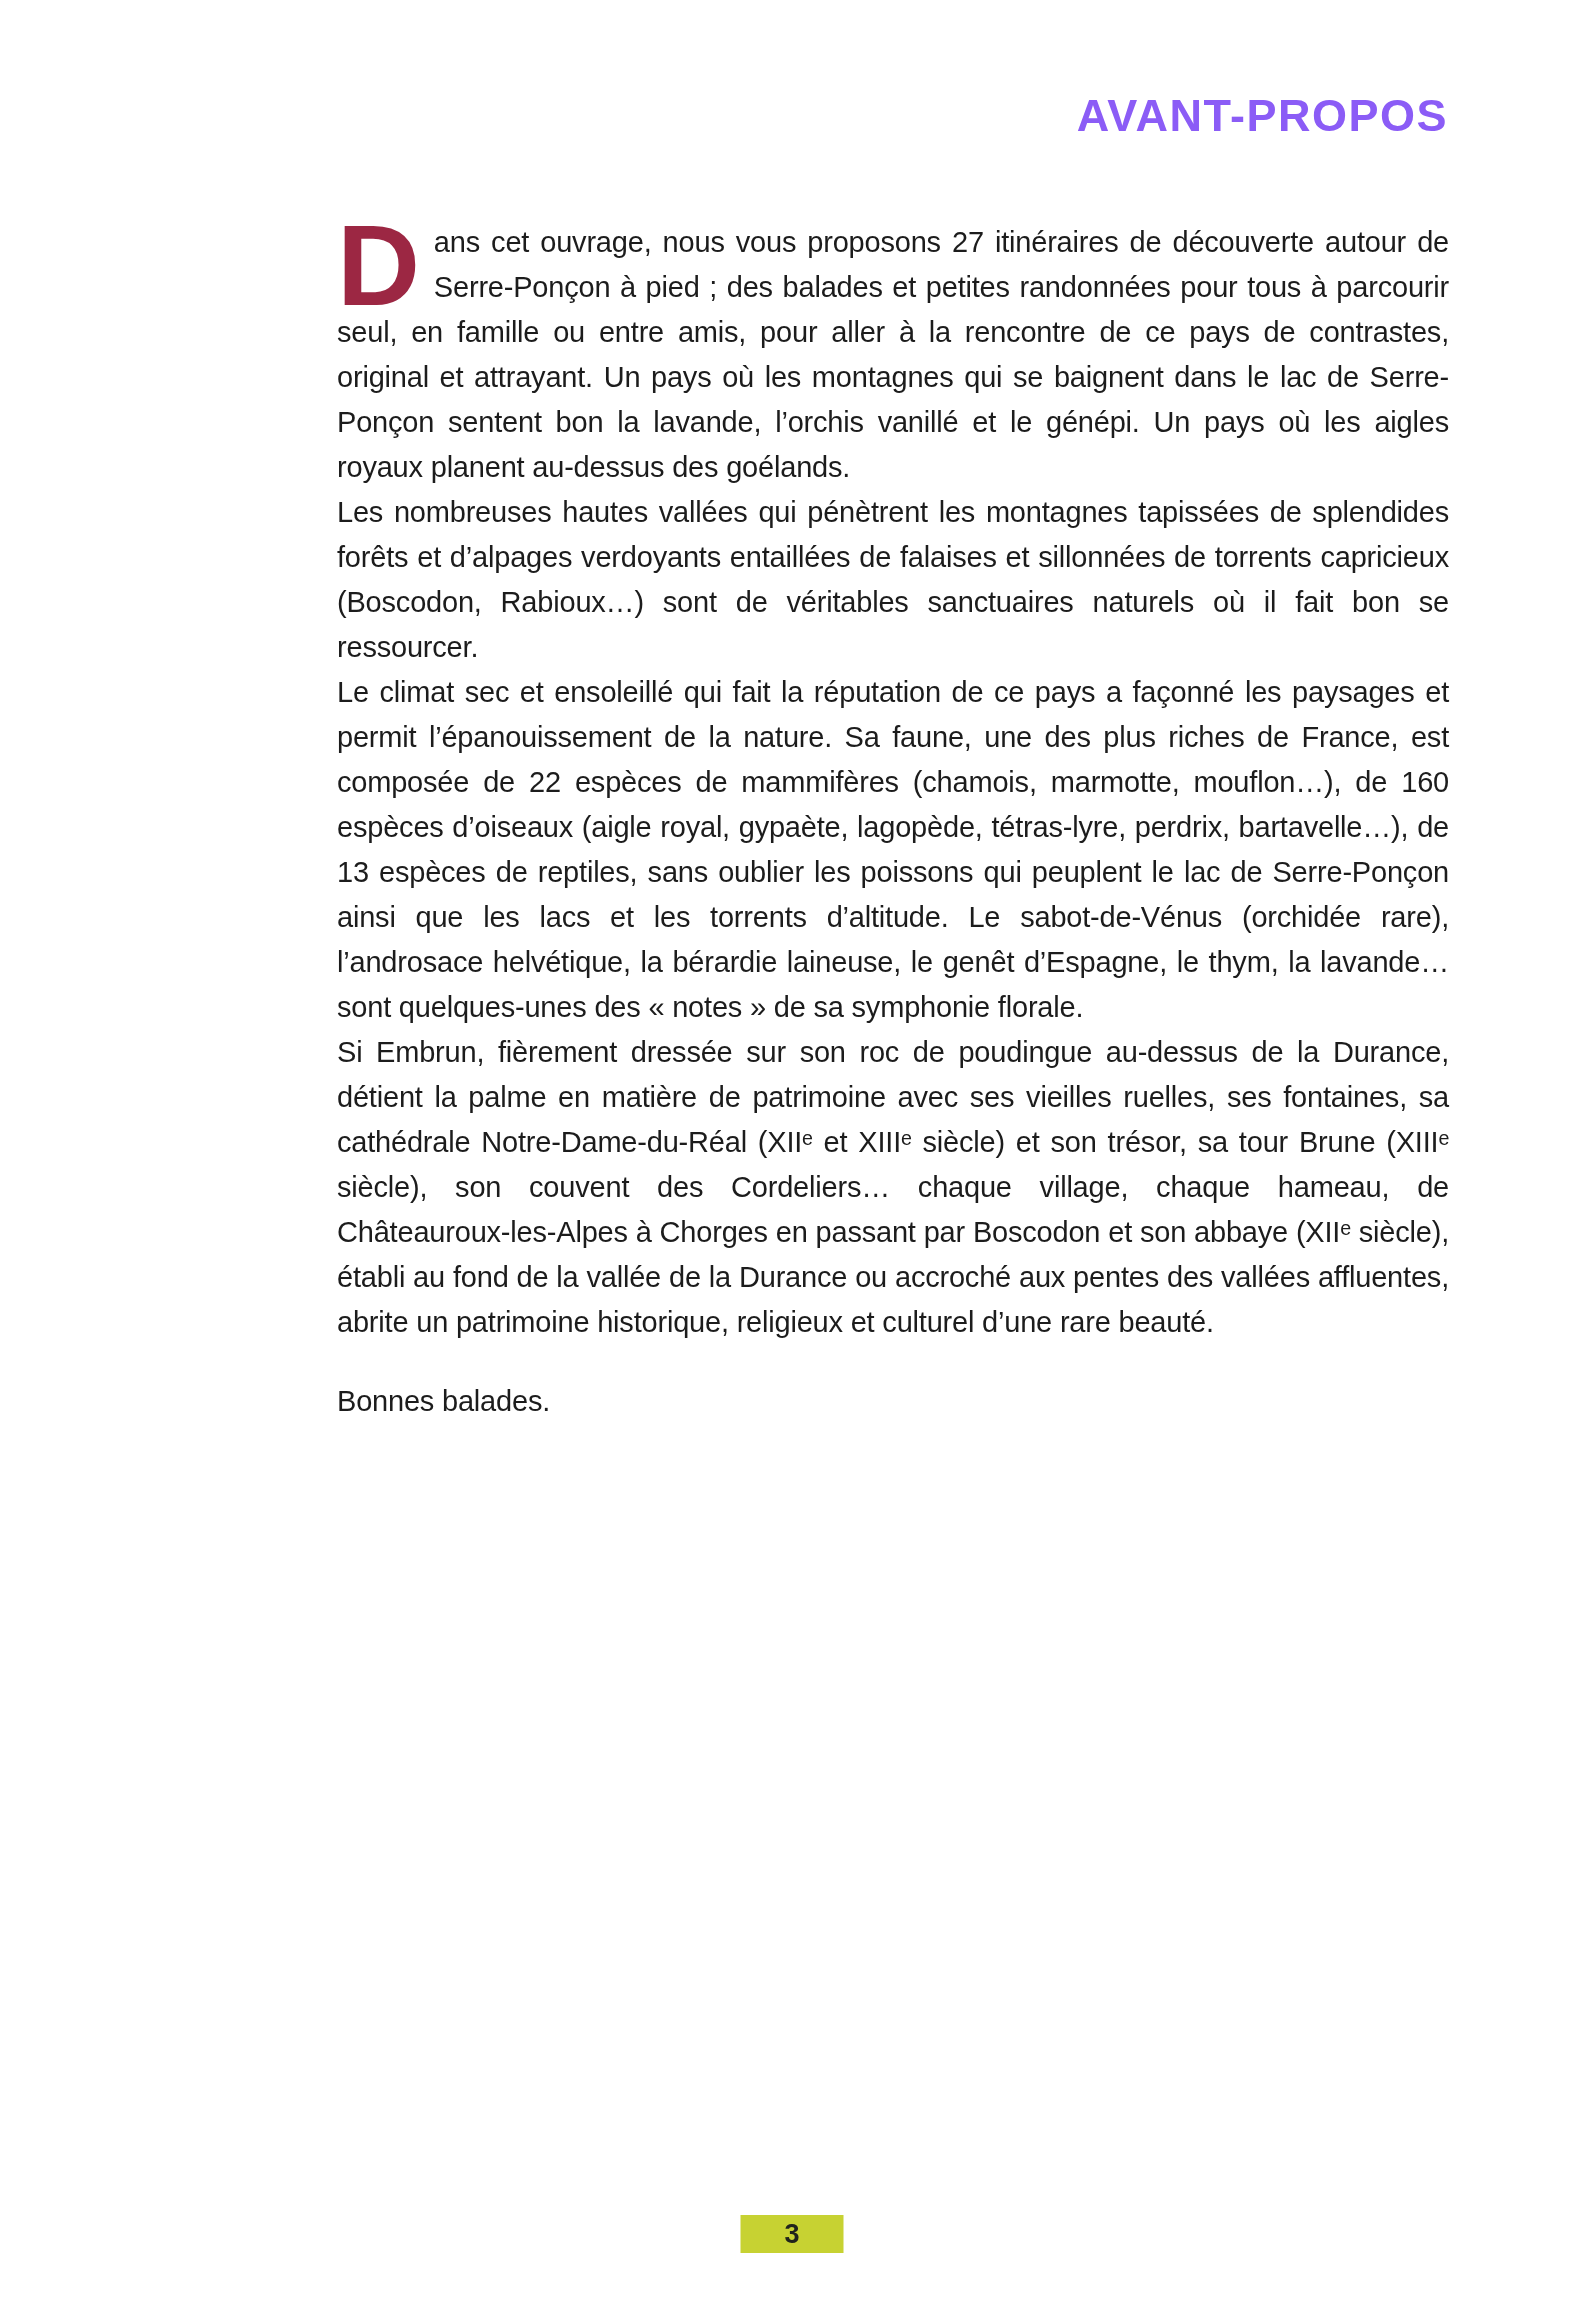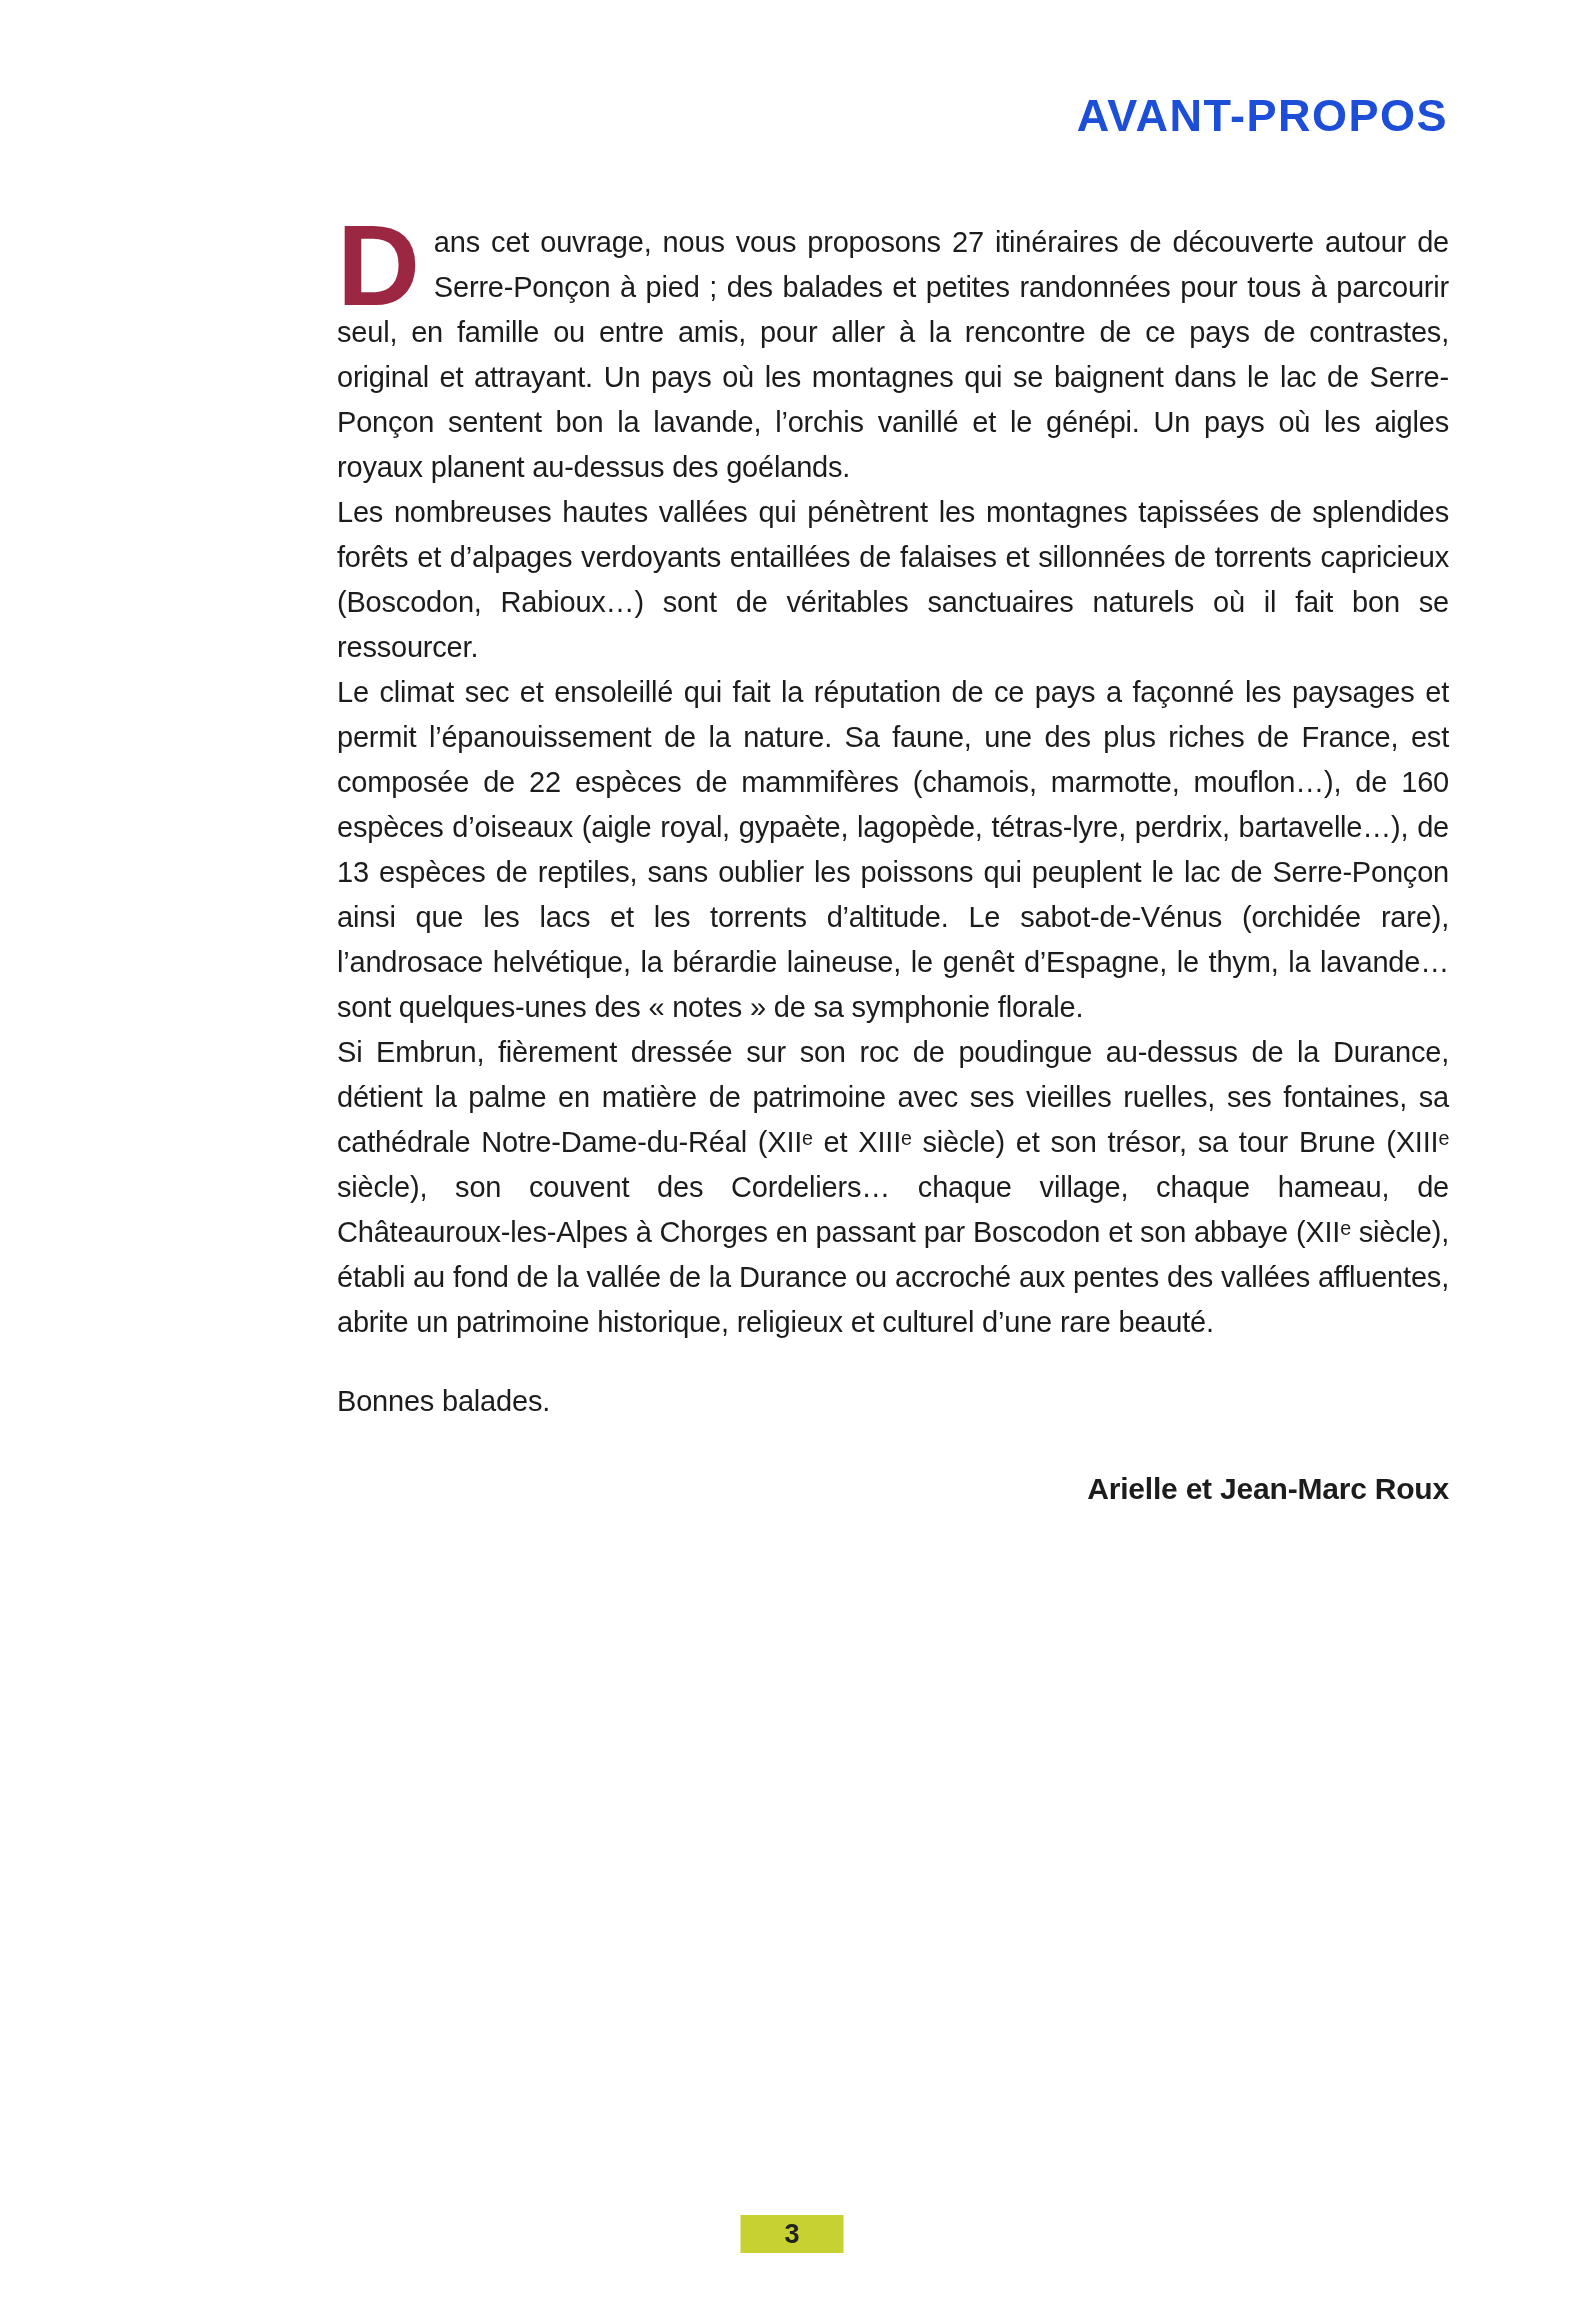--- a/index.html
+++ b/index.html
@@ -15,21 +15,21 @@
     font-family: "Liberation Sans", sans-serif;
     color: #1c1c1c;
     overflow: hidden;
   }
   .header {
     margin: 91px 136px 0 0;
     text-align: right;
   }
   .page-title {
     display: inline-block;
-    color: #1d4ed8;
+    color: #8b5cf6;
     font-size: 45px;
     font-weight: 700;
     letter-spacing: 1.5px;
     line-height: 1.1;
   }
   .content {
     position: absolute;
     left: 337px;
     top: 220px;
     width: 1112px;
@@ -89,21 +89,20 @@
   <div class="header">
     <span class="page-title">AVANT-PROPOS</span>
   </div>
 
   <div class="content">
     <p><span class="drop-cap">D</span><span>ans cet ouvrage, nous vous proposons 27 itinéraires de découverte autour de Serre-Ponçon à pied ; des balades et petites randonnées pour tous à parcourir seul, en famille ou entre amis, pour aller à la rencontre de ce pays de contrastes, original et attrayant. Un pays où les montagnes qui se baignent dans le lac de Serre-Ponçon sentent bon la lavande, l’orchis vanillé et le génépi. Un pays où les aigles royaux planent au-dessus des goélands.</span></p>
     <p>Les nombreuses hautes vallées qui pénètrent les montagnes tapissées de splendides forêts et d’alpages verdoyants entaillées de falaises et sillonnées de torrents capricieux (Boscodon, Rabioux…) sont de véritables sanctuaires naturels où il fait bon se ressourcer.</p>
     <p>Le climat sec et ensoleillé qui fait la réputation de ce pays a façonné les paysages et permit l’épanouissement de la nature. Sa faune, une des plus riches de France, est composée de 22 espèces de mammifères (chamois, marmotte, mouflon…), de 160 espèces d’oiseaux (aigle royal, gypaète, lagopède, tétras-lyre, perdrix, bartavelle…), de 13 espèces de reptiles, sans oublier les poissons qui peuplent le lac de Serre-Ponçon ainsi que les lacs et les torrents d’altitude. Le sabot-de-Vénus (orchidée rare), l’androsace helvétique, la bérardie laineuse, le genêt d’Espagne, le thym, la lavande… sont quelques-unes des « notes » de sa symphonie florale.</p>
     <p>Si Embrun, fièrement dressée sur son roc de poudingue au-dessus de la Durance, détient la palme en matière de patrimoine avec ses vieilles ruelles, ses fontaines, sa cathédrale Notre-Dame-du-Réal (XIIᵉ et XIIIᵉ siècle) et son trésor, sa tour Brune (XIIIᵉ siècle), son couvent des Cordeliers… chaque village, chaque hameau, de Châteauroux-les-Alpes à Chorges en passant par Boscodon et son abbaye (XIIᵉ siècle), établi au fond de la vallée de la Durance ou accroché aux pentes des vallées affluentes, abrite un patrimoine historique, religieux et culturel d’une rare beauté.</p>
     <p class="closing">Bonnes balades.</p>
-    <p class="signature">Arielle et Jean-Marc Roux</p>
   </div>
 
   <div class="page-number-badge">
     <span class="page-number">3</span>
   </div>
 
 </div>
 
 
 </body></html>

